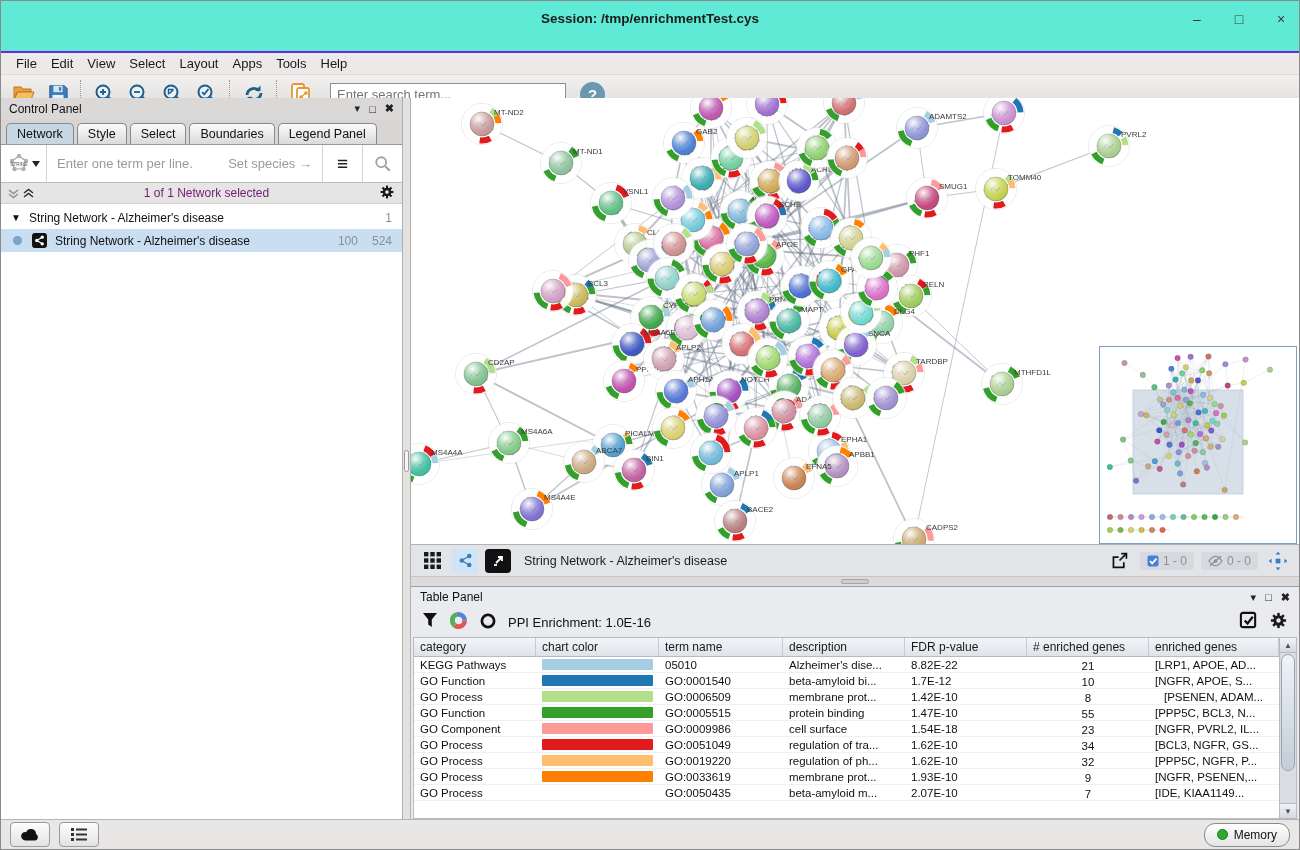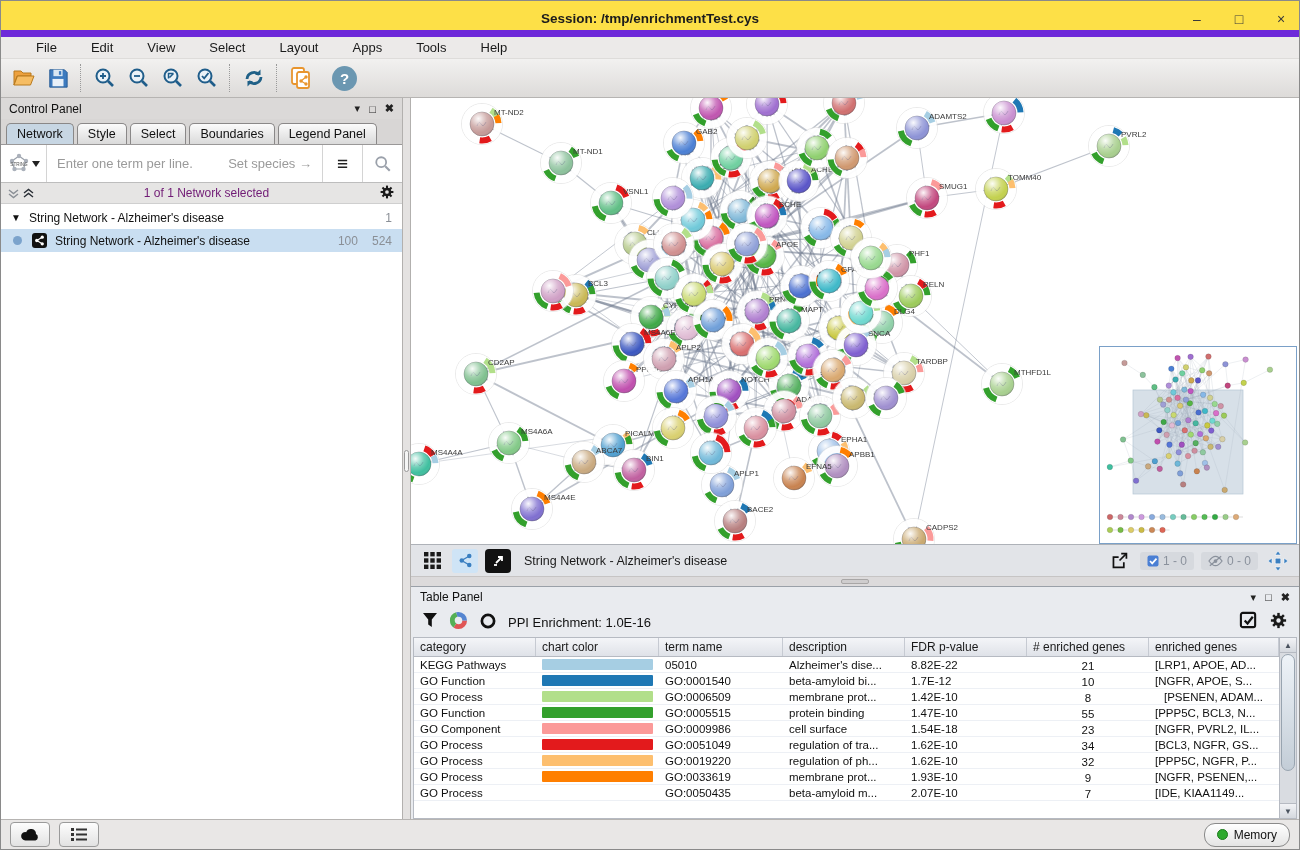--- a/index.html
+++ b/index.html
@@ -1,27 +1,27 @@
 <!DOCTYPE html>
 <html><head>
 <meta charset="utf-8">
 <style>
   * { box-sizing: border-box; margin:0; padding:0; }
   html,body { width:1300px; height:850px; overflow:hidden; font-family:"Liberation Sans", sans-serif; }
   .window { position:absolute; inset:0; border:1px solid #8a8a8a; background:#e9e7e6; }
 
   
-  .titlebar { height:36px; background:#fde047; border-bottom:7px solid #6d28d9; position:relative; }
+  .titlebar { height:52px; background:#5eead4; border-bottom:2px solid #6d28d9; position:relative; }
   .titlebar .title { text-align:center; line-height:36px; font-weight:bold; font-size:13.5px; color:#1c1c1c; }
   .win-controls { position:absolute; right:10px; top:0; height:36px; display:flex; align-items:center; gap:26px; color:#3a3a3a; }
   .win-controls span { width:16px; text-align:center; font-size:14px; cursor:default; }
 
   
   .menubar { height:22px; background:#eceae9; display:flex; align-items:center; padding-left:8px; font-size:13px; color:#1a1a1a; border-bottom:1px solid #dedcda;}
-  .menu-item { padding:2px 7px;margin-left:20px; }
+  .menu-item { padding:2px 7px; }
 
   
   .toolbar { height:39px; background:linear-gradient(#f2f1f0,#dddbd9); border-bottom:1px solid #b6b4b2; display:flex; align-items:center; padding-left:6px; }
   .tb-btn { width:34px; height:30px; display:flex; align-items:center; justify-content:center; }
   .tb-sep { width:3px; height:28px; border-left:1px dotted #9a9a9a; margin:0 5px; }
   .search-box { width:236px; height:23px; margin-left:12px; border:1px solid #8f8f8f; background:#fff; font-size:13px; padding:0 6px; color:#333; }
   .help-btn { width:25px; height:25px; border-radius:50%; background:#6b97b1; color:#fff; font-weight:bold; font-size:15px; display:flex; align-items:center; justify-content:center; margin-left:14px; }
 
   
   .main { position:absolute; top:97px; bottom:30px; left:0; right:0; display:flex; }
@@ -180,20 +180,21 @@
     <span class="tb-btn">
       <svg width="26" height="26" viewBox="0 0 26 26">
           <rect x="4" y="3" width="12" height="16" rx="2" fill="#fff" stroke="#e8952e" stroke-width="1.8"></rect>
           <rect x="9" y="7" width="12" height="16" rx="2" fill="#fff" stroke="#e8952e" stroke-width="1.8"></rect>
           <circle cx="18" cy="12" r="1.7" fill="#e8952e"></circle>
           <circle cx="13" cy="16" r="1.7" fill="#e8952e"></circle>
           <circle cx="18" cy="19" r="1.7" fill="#e8952e"></circle>
           <path d="M18 12l-5 4 5 3" stroke="#e8952e" stroke-width="1.2" fill="none"></path>
         </svg>
     </span>
+    <input class="search-box" placeholder="Enter search term..." style="">
     <span class="help-btn">?</span>
   </div>
 
   <div class="main">
 
     <div class="control-panel">
       <div class="cp-header">
         <span>Control Panel</span>
         <span class="grow"></span>
         <span class="panel-ctl">

